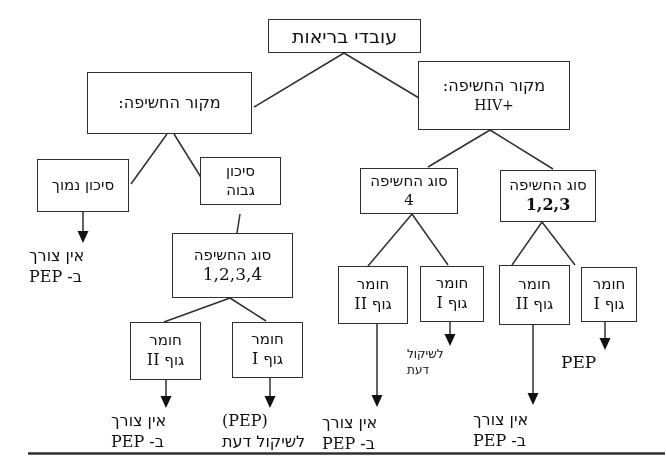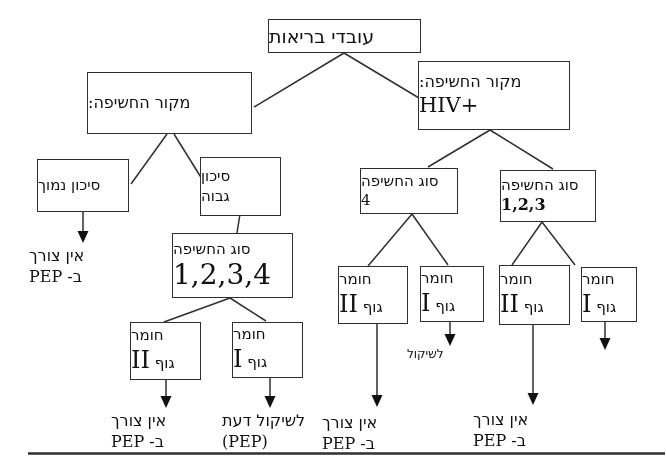--- a/index.html
+++ b/index.html
@@ -3,31 +3,31 @@
 <meta charset="utf-8">
 <style>
   html,body{margin:0;padding:0;background:#ffffff;}
   #stage{
     position:relative;width:666px;height:471px;background:#ffffff;overflow:hidden;
     font-family:"DejaVu Serif","DejaVu Sans",serif;color:#111111;
   }
   #wires{position:absolute;left:0;top:0;width:666px;height:471px;}
   .node{
     position:absolute;box-sizing:border-box;border:1.5px solid #2f2f2f;background:#ffffff;
-    display:flex;flex-direction:column;align-items:flex-end;justify-content:center;
+    display:flex;flex-direction:column;align-items:center;justify-content:center;
     text-align:center;line-height:1.28;
   }
   .node .ln{white-space:nowrap;}
   .outcome{
     position:absolute;box-sizing:border-box;text-align:left;line-height:1.3;
     font-size:16px;
   }
   .outcome .ln{white-space:nowrap;}
-  .num{font-size:24px;}
-  .big{font-size:28px;line-height:1.15;}
+  .num{font-size:16px;}
+  .big{font-size:17px;line-height:1.15;}
   .bold{font-weight:bold;}
   .serifnum{font-size:16px;}
 </style>
 </head>
 <body>
 
 <div id="stage">
 
   <svg id="wires" viewBox="0 0 666 471" xmlns="http://www.w3.org/2000/svg">
     <g stroke="#2f2f2f" stroke-width="1.5" fill="none">
@@ -76,28 +76,28 @@
   <div class="node" dir="rtl" style="left:268px;top:19px;width:153px;height:34px;font-size:19px">
     <div class="ln">עובדי בריאות</div>
   </div>
 
   <div class="node" dir="rtl" style="left:87px;top:72px;width:165px;height:62px;font-size:16px">
     <div class="ln">מקור החשיפה:</div>
   </div>
 
   <div class="node" dir="rtl" style="left:418px;top:61px;width:152px;height:69px;font-size:16px">
     <div class="ln">מקור החשיפה:</div>
-    <div class="ln serifnum" dir="ltr" style="font-size:21px">HIV+</div>
+    <div class="ln serifnum" dir="ltr" style="font-size:14px">HIV+</div>
   </div>
 
   <div class="node" dir="rtl" style="left:37px;top:159px;width:92px;height:53px;font-size:15px">
     <div class="ln">סיכון נמוך</div>
   </div>
 
-  <div class="node" dir="rtl" style="left:200px;top:157px;width:81px;height:59px;font-size:15px">
+  <div class="node" dir="rtl" style="left:200px;top:157px;width:81px;height:48px;font-size:15px">
     <div class="ln">סיכון</div>
     <div class="ln">גבוה</div>
   </div>
 
   <div class="node" dir="rtl" style="left:360px;top:168px;width:98px;height:46px;font-size:15px">
     <div class="ln">סוג החשיפה</div>
     <div class="ln serifnum" dir="ltr" style="font-size:15px">4</div>
   </div>
 
   <div class="node" dir="rtl" style="left:500px;top:170px;width:96px;height:52px;font-size:15px">
@@ -144,32 +144,36 @@
     <div class="ln">אין צורך</div>
     <div class="ln">ב- PEP</div>
   </div>
 
   <div class="outcome" dir="rtl" style="left:111px;top:411px;width:110px">
     <div class="ln">אין צורך</div>
     <div class="ln">ב- PEP</div>
   </div>
 
   <div class="outcome" dir="rtl" style="left:222px;top:411px;width:110px">
+    <div class="ln" dir="ltr">(PEP)</div>
     <div class="ln">לשיקול דעת</div>
-    <div class="ln" dir="ltr">(PEP)</div>
   </div>
 
   <div class="outcome" dir="rtl" style="left:322px;top:413px;width:110px">
     <div class="ln">אין צורך</div>
     <div class="ln">ב- PEP</div>
   </div>
 
   <div class="outcome" dir="rtl" style="left:407px;top:347px;width:90px;font-size:12px">
     <div class="ln">לשיקול</div>
+    <div class="ln">דעת</div>
   </div>
 
   <div class="outcome" dir="rtl" style="left:473px;top:410px;width:110px">
     <div class="ln">אין צורך</div>
     <div class="ln">ב- PEP</div>
   </div>
 
+  <div class="outcome" dir="ltr" style="left:561px;top:351px;width:70px;font-size:17px">
+    <div class="ln">PEP</div>
+  </div>
 
 </div>
 
 </body></html>

